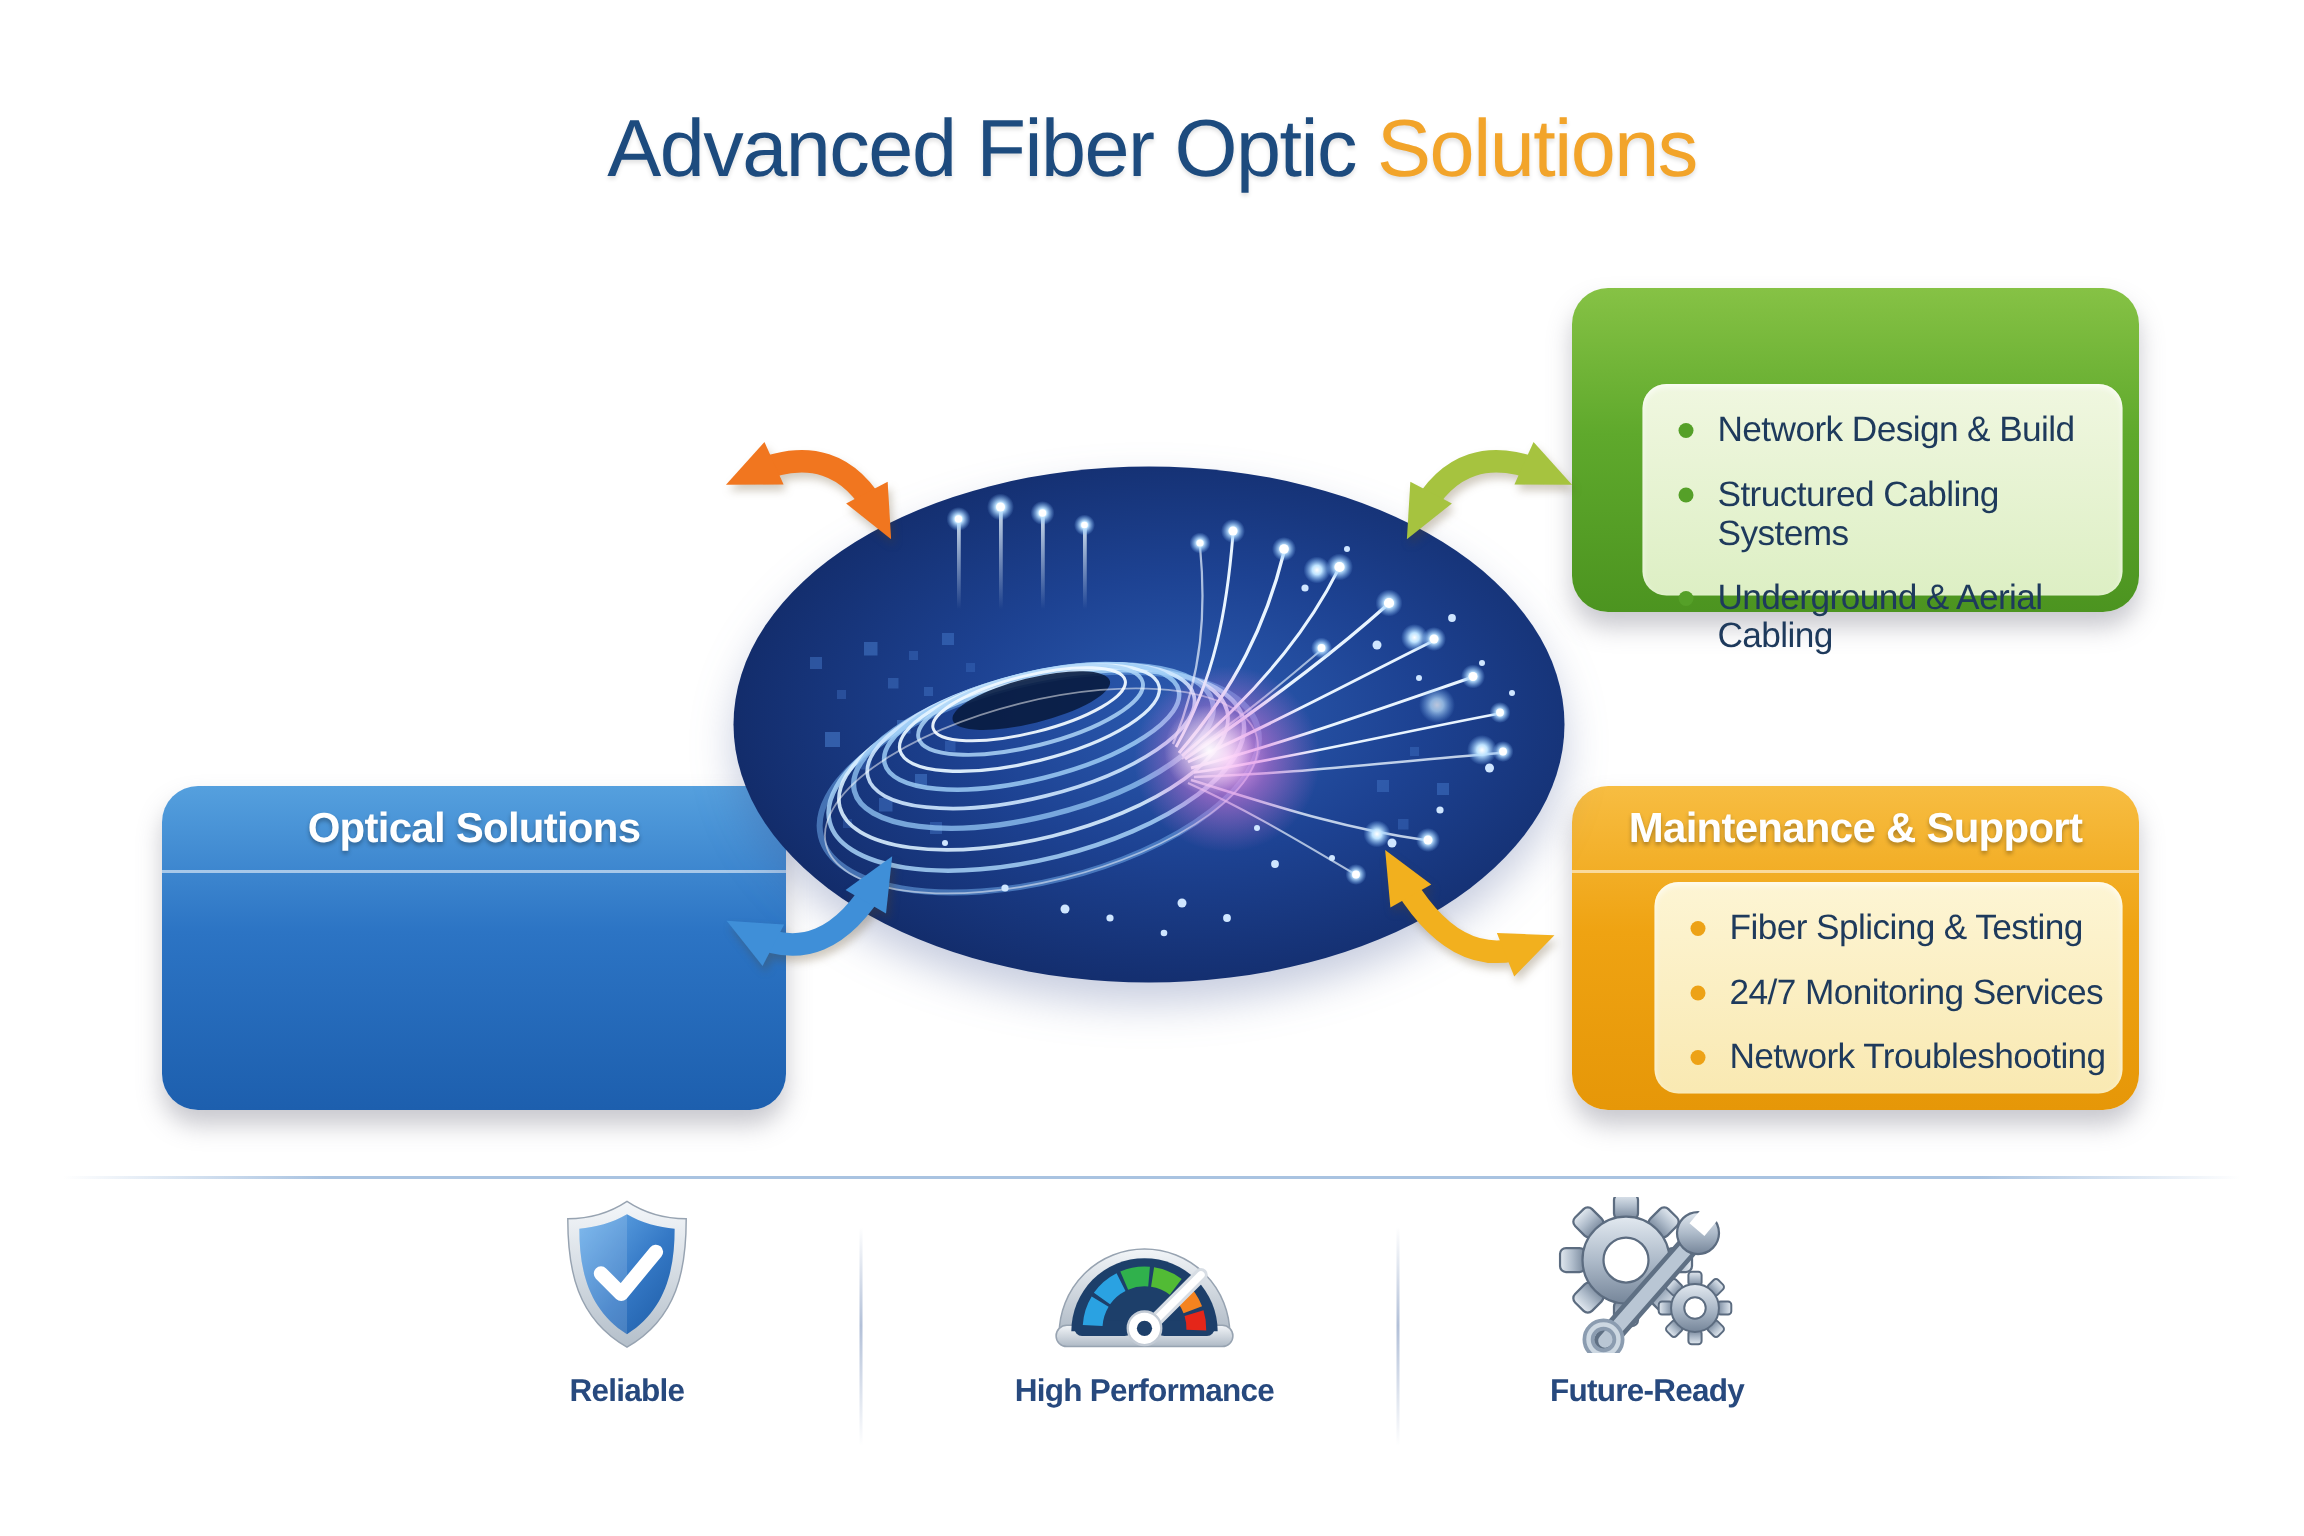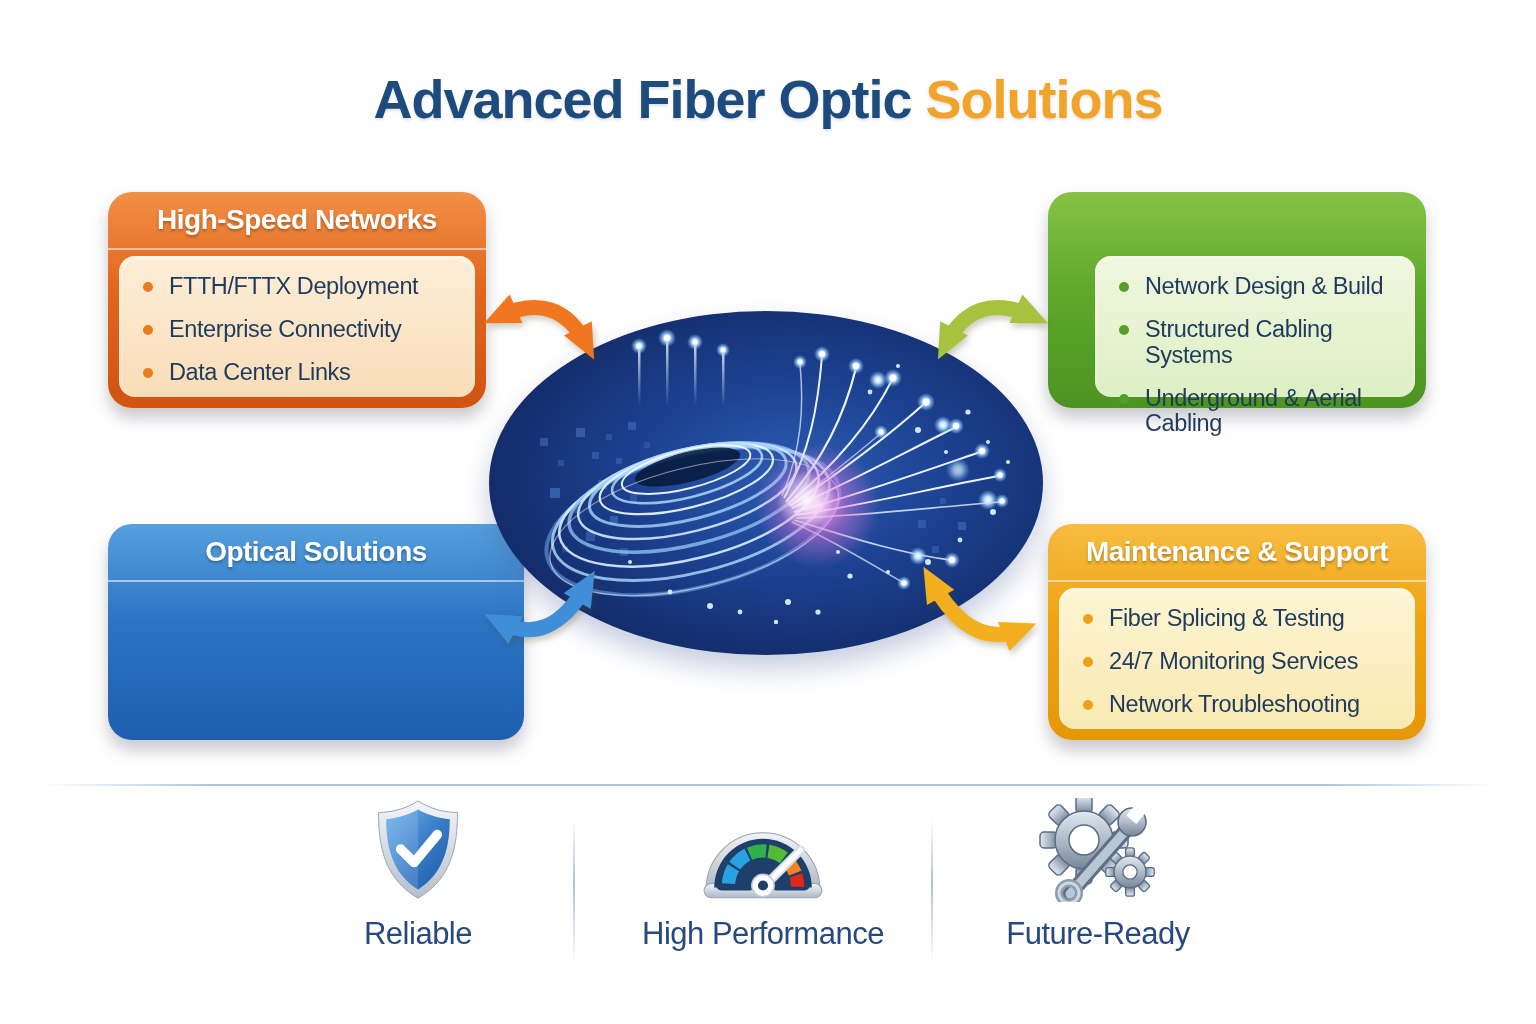--- a/index.html
+++ b/index.html
@@ -1,21 +1,21 @@
 <!DOCTYPE html>
 <html><head>
 <meta charset="utf-8">
 <style>
   html,body{margin:0;padding:0;background:#ffffff;}
   .canvas{position:relative;width:1536px;height:1024px;background:#ffffff;overflow:hidden;
           font-family:"Liberation Sans",sans-serif;}
 
   
   .title{position:absolute;top:68px;left:0;width:100%;text-align:center;
-         font-size:54px;font-weight:700;letter-spacing:-1px;
+         font-size:54px;font-weight:400;letter-spacing:-1px;
          text-shadow:0 2px 3px rgba(0,0,0,0.12);}
   .title .t-main{color:#1d4b7e;}
   .title .t-accent{color:#f2a42a;}
 
   
   .card{position:absolute;width:378px;height:216px;border-radius:24px;
         box-shadow:0 10px 16px rgba(110,110,125,0.38);}
   .card-header{position:absolute;top:0;left:0;right:0;height:56px;border-radius:24px 24px 0 0;
         display:flex;align-items:center;justify-content:center;color:#fff;
         font-size:28px;font-weight:700;letter-spacing:-0.5px;
@@ -34,21 +34,21 @@
 
   .card.c-green{background:linear-gradient(180deg,#86c245 0%,#5fa92c 45%,#4c9420 100%);}
   .card.c-green .card-body{background:linear-gradient(180deg,#f0f7e0 0%,#ddefc4 100%);margin-left:36px;}
   .card.c-green li::before{background:#55a028;}
 
   .card.c-blue{background:linear-gradient(180deg,#55a0de 0%,#2c74c4 45%,#1d5fae 100%);}
   .card.c-blue .card-body{background:linear-gradient(180deg,#eef3fb 0%,#d9e6f5 100%);}
   .card.c-blue li::before{background:#2a6cb8;}
 
   .card.c-yellow{background:linear-gradient(180deg,#f7bd42 0%,#efa312 45%,#e69708 100%);}
-  .card.c-yellow .card-body{background:linear-gradient(180deg,#fdf5d4 0%,#f9e9b2 100%);}
+  .card.c-yellow .card-body{background:linear-gradient(180deg,#fdf5d4 0%,#f9e9b2 100%);margin-left:44px;}
   .card.c-yellow li::before{background:#eda216;}
 
   #card-high-speed{left:108px;top:192px;}
   #card-infrastructure{left:1048px;top:192px;}
   #card-optical{left:108px;top:524px;padding-left:38px;}
   #card-maintenance{left:1048px;top:524px;border-radius:24px;}
 
   
   .center-art{position:absolute;left:488px;top:310px;
         filter:drop-shadow(0 14px 14px rgba(70,90,150,0.30));}
@@ -64,43 +64,33 @@
   .v-divider{position:absolute;top:818px;width:2px;height:146px;
         background:linear-gradient(180deg,rgba(176,192,216,0) 0%,#b2c0d8 45%,rgba(176,192,216,0) 100%);}
   #v-divider-1{left:573px;}
   #v-divider-2{left:931px;}
 
   .feature{position:absolute;top:798px;display:flex;flex-direction:column;align-items:center;}
   #feature-reliable{left:318px;width:200px;}
   #feature-performance{left:613px;width:300px;}
   #feature-future{left:962px;width:272px;}
   .feature .f-icon{height:104px;display:flex;align-items:flex-end;justify-content:center;}
-  .feature .f-label{margin-top:14px;font-size:31px;font-weight:400;letter-spacing:-0.5px;color:#27497e;}
+  .feature .f-label{margin-top:14px;font-size:21px;font-weight:700;letter-spacing:-0.5px;color:#27497e;}
 </style>
 </head>
 <body>
 
 <div class="canvas">
 
   <div class="title">
     <span class="t-main">Advanced Fiber Optic</span>
     <span> </span>
     <span class="t-accent">Solutions</span>
   </div>
 
-  <div class="card c-orange" id="card-high-speed">
-    <div class="card-header">High-Speed Networks</div>
-    <div class="card-body">
-      <ul>
-        <li>FTTH/FTTX Deployment</li>
-        <li>Enterprise Connectivity</li>
-        <li>Data Center Links</li>
-      </ul>
-    </div>
-  </div>
 
   <div class="card c-green" id="card-infrastructure">
     <div class="card-body">
       <ul>
         <li>Network Design &amp; Build</li>
         <li>Structured Cabling Systems</li>
         <li>Underground &amp; Aerial Cabling</li>
       </ul>
     </div>
   </div>

